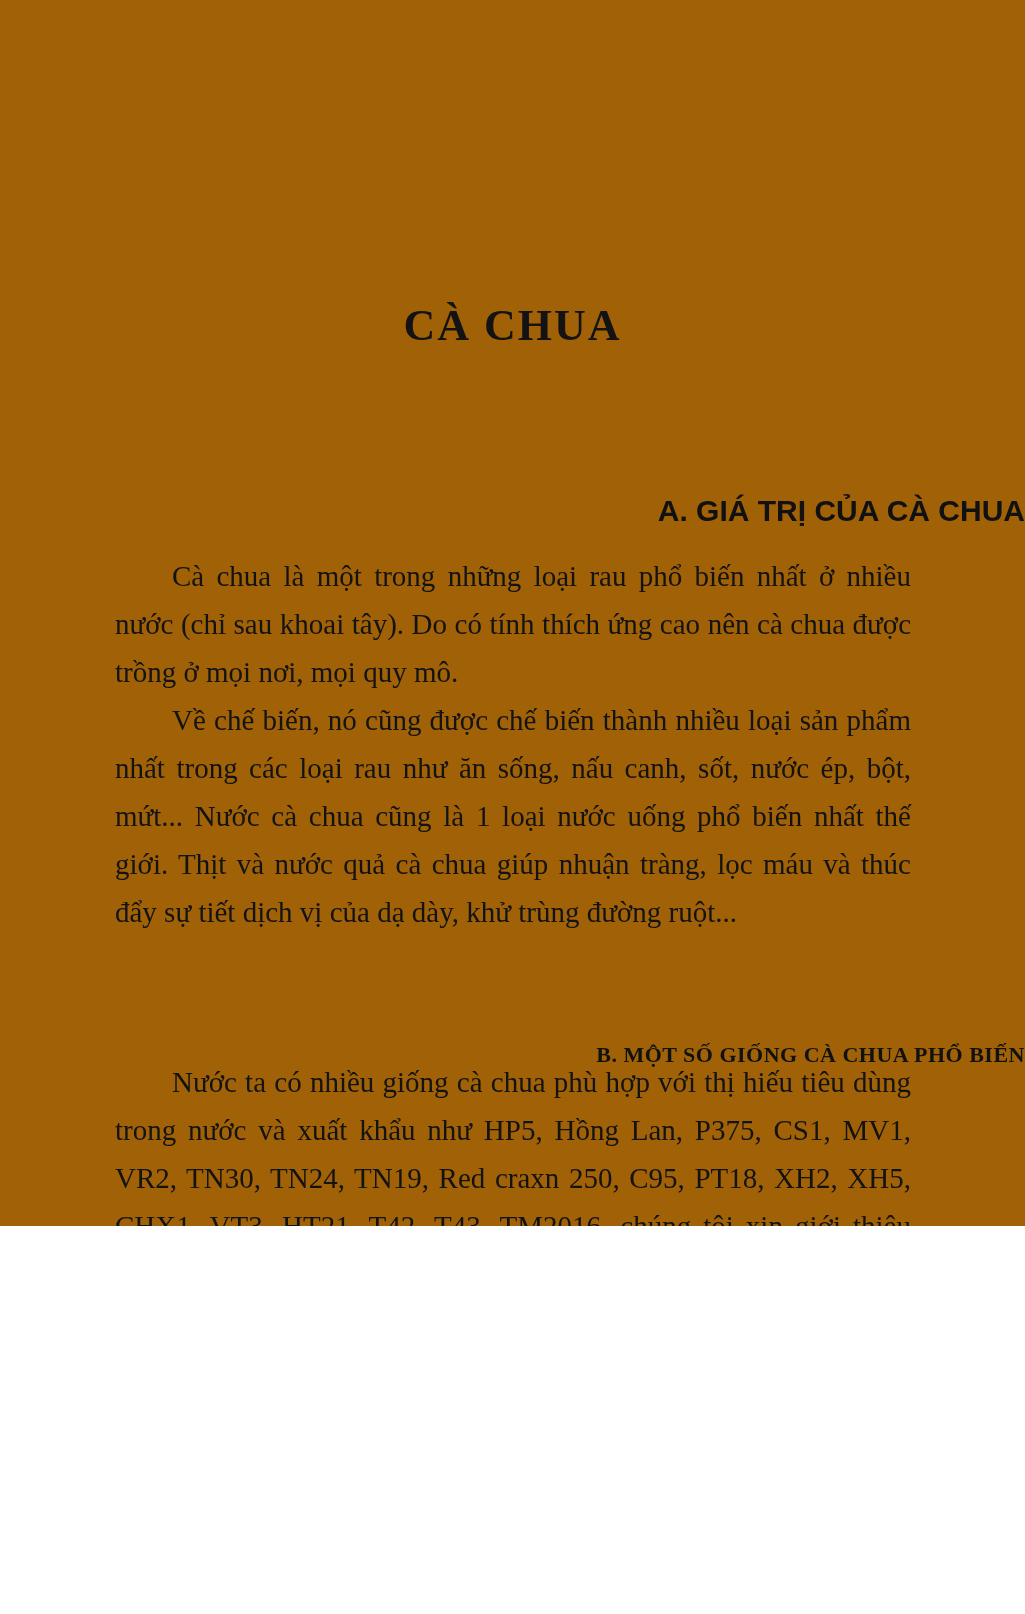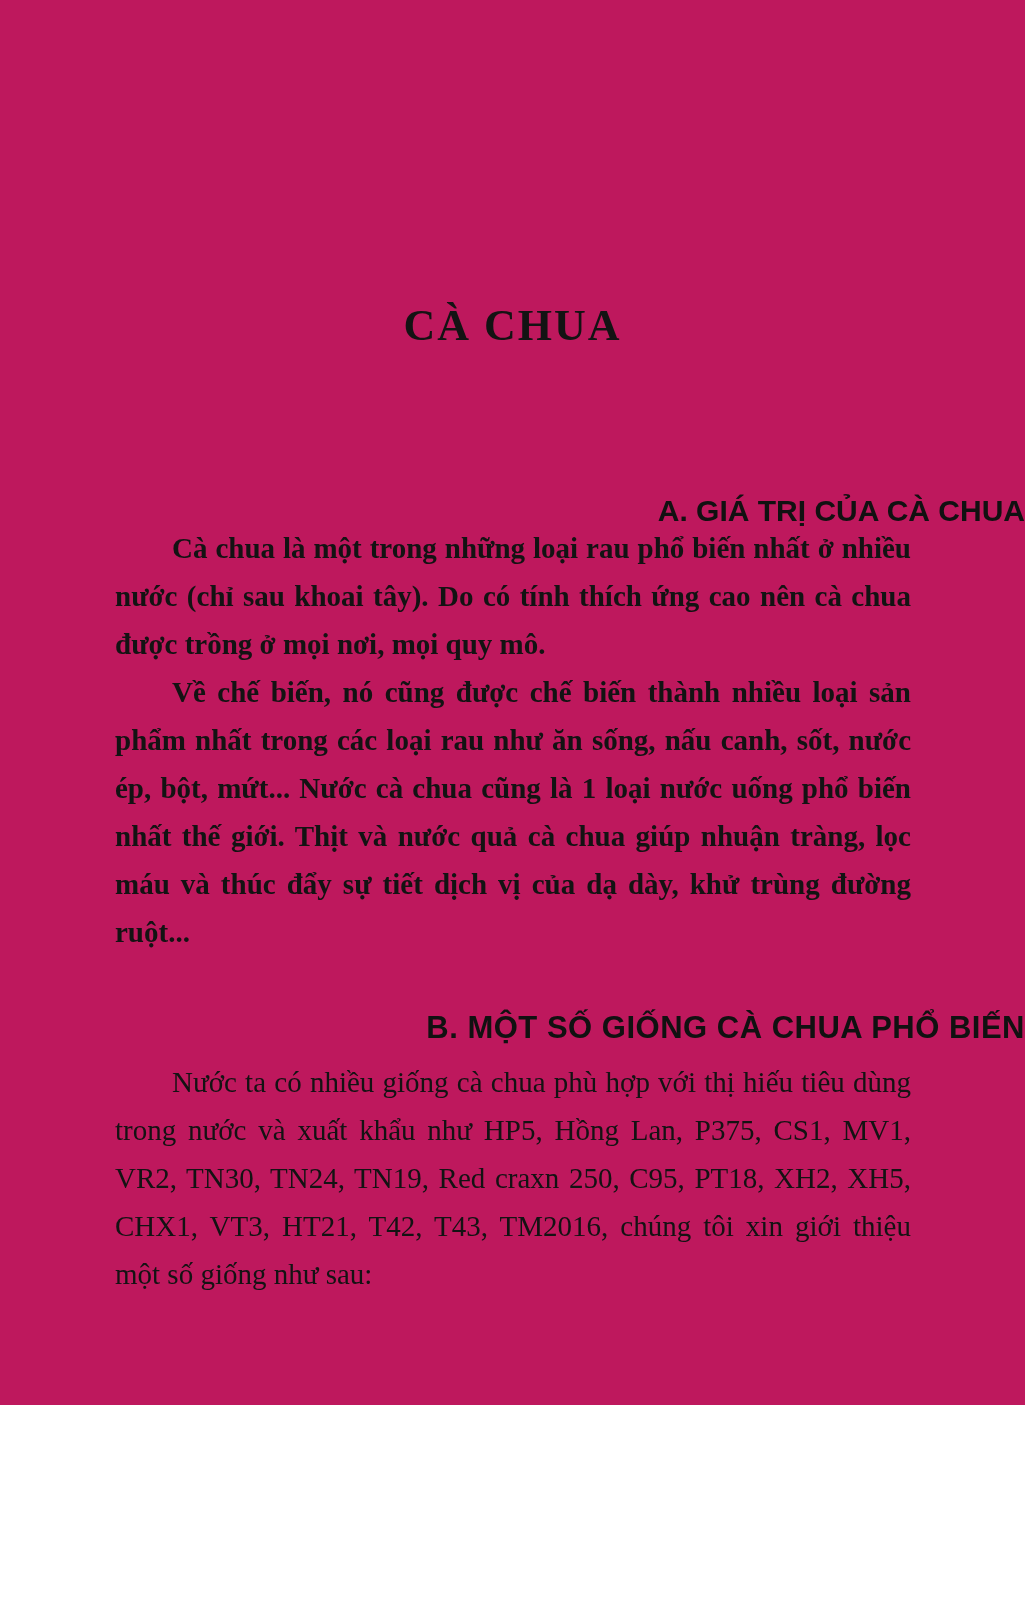--- a/index.html
+++ b/index.html
@@ -3,22 +3,22 @@
 <meta charset="utf-8">
 <style>
   html, body {
     margin: 0;
     padding: 0;
     background: #ffffff;
   }
   .page {
     position: relative;
     width: 1025px;
-    height: 1405px;
-    background: #be185d;
+    height: 1226px;
+    background: #a16207;
     color: #131313;
     overflow: hidden;
   }
   .doc-title {
     position: absolute;
     top: 300px;
     left: 0;
     width: 100%;
     margin: 0;
     text-align: center;
@@ -35,40 +35,41 @@
     text-align: right;
     font-family: "Liberation Sans", "DejaVu Sans", sans-serif;
     font-weight: 700;
     color: #111111;
   }
   .heading-a {
     top: 494px;
     font-size: 30px;
   }
   .heading-b {
-    top: 1010px;
-    font-size: 31px;
+    top: 1042px;
+    font-size: 22px;
     letter-spacing: 0.5px;
+    font-family: Liberation Serif, serif;
   }
   .body-text {
     position: absolute;
     left: 115px;
     width: 796px;
     font-family: "Liberation Serif", "DejaVu Serif", serif;
     font-size: 29px;
     line-height: 48px;
     text-align: justify;
     color: #131313;
   }
   .body-text p {
     margin: 0;
     padding: 0;
     text-indent: 57px;
   }
-  .text-a { top: 524px; font-weight: bold; }
+  .text-a { top: 552px; }
   .text-b { top: 1058px; }
   .page-number {
     position: absolute;
     top: 1460px;
     left: 886px;
     font-family: "Liberation Serif", "DejaVu Serif", serif;
     font-size: 30px;
     color: #131313;
   }
 </style>

